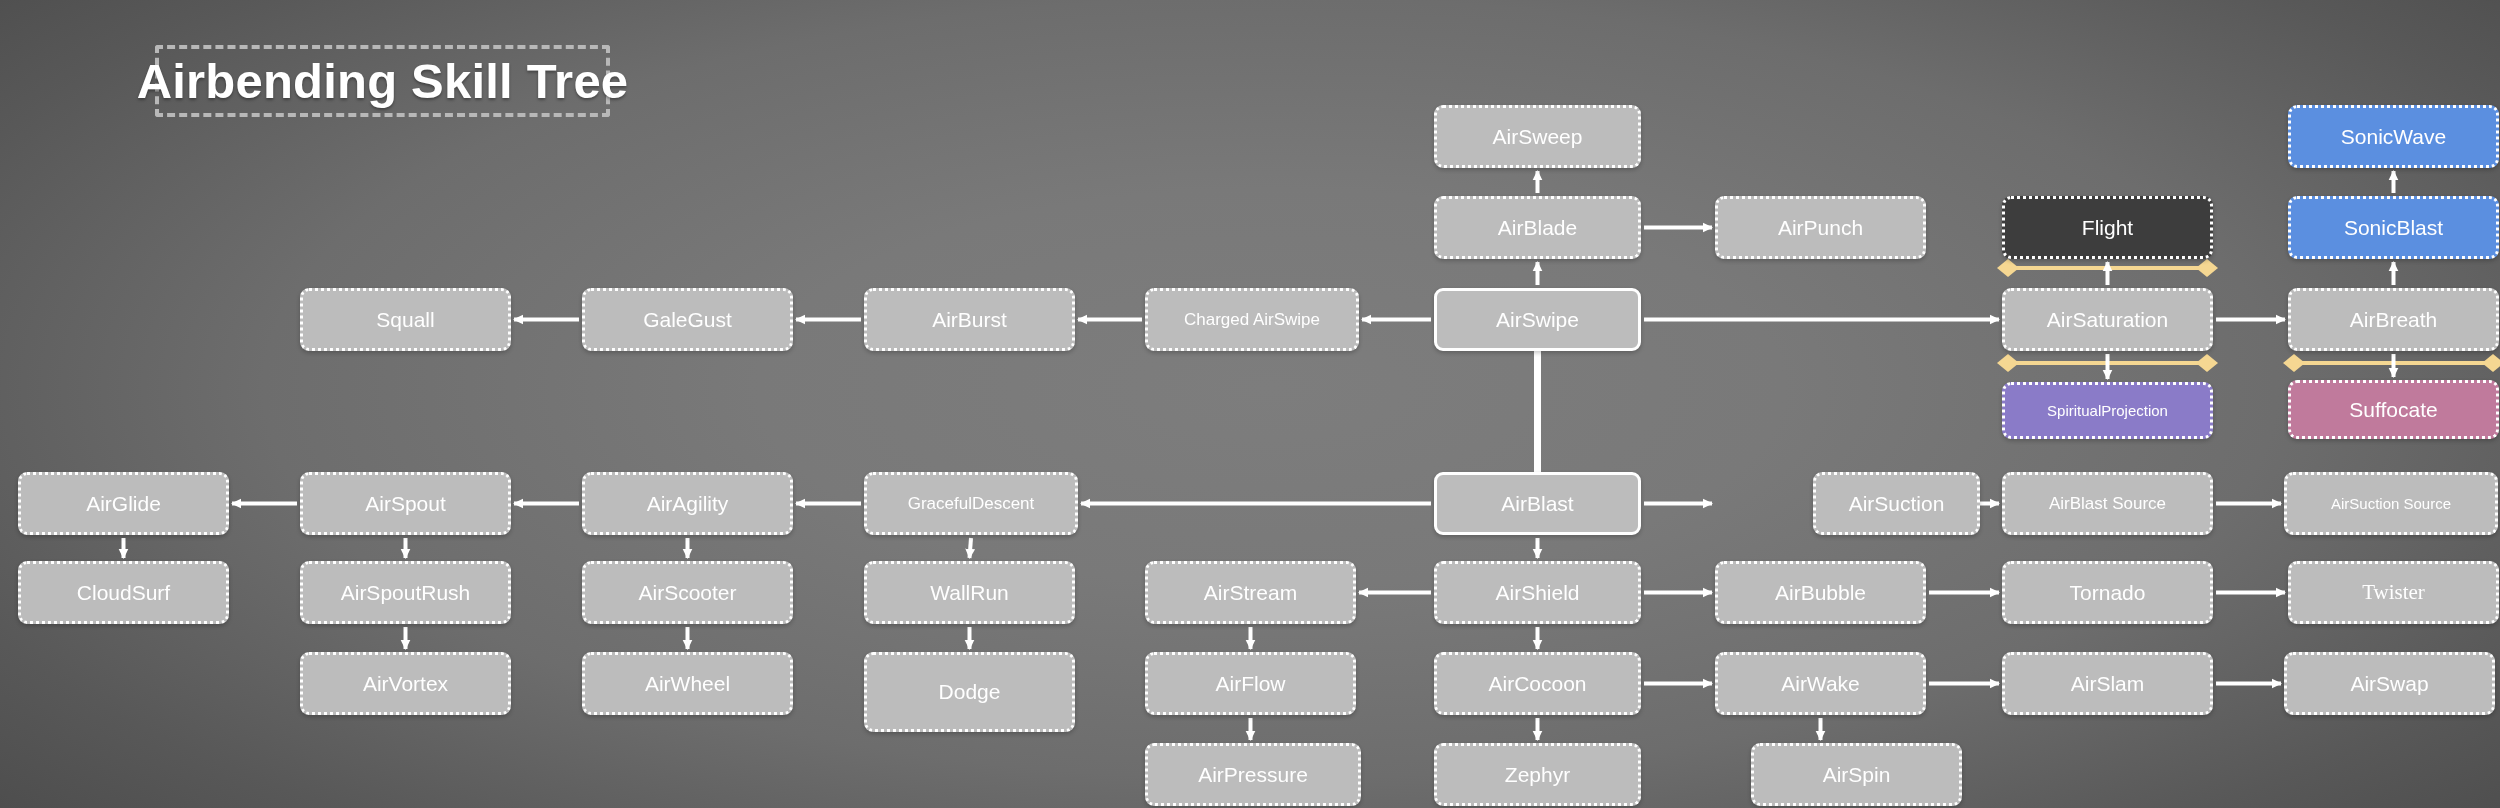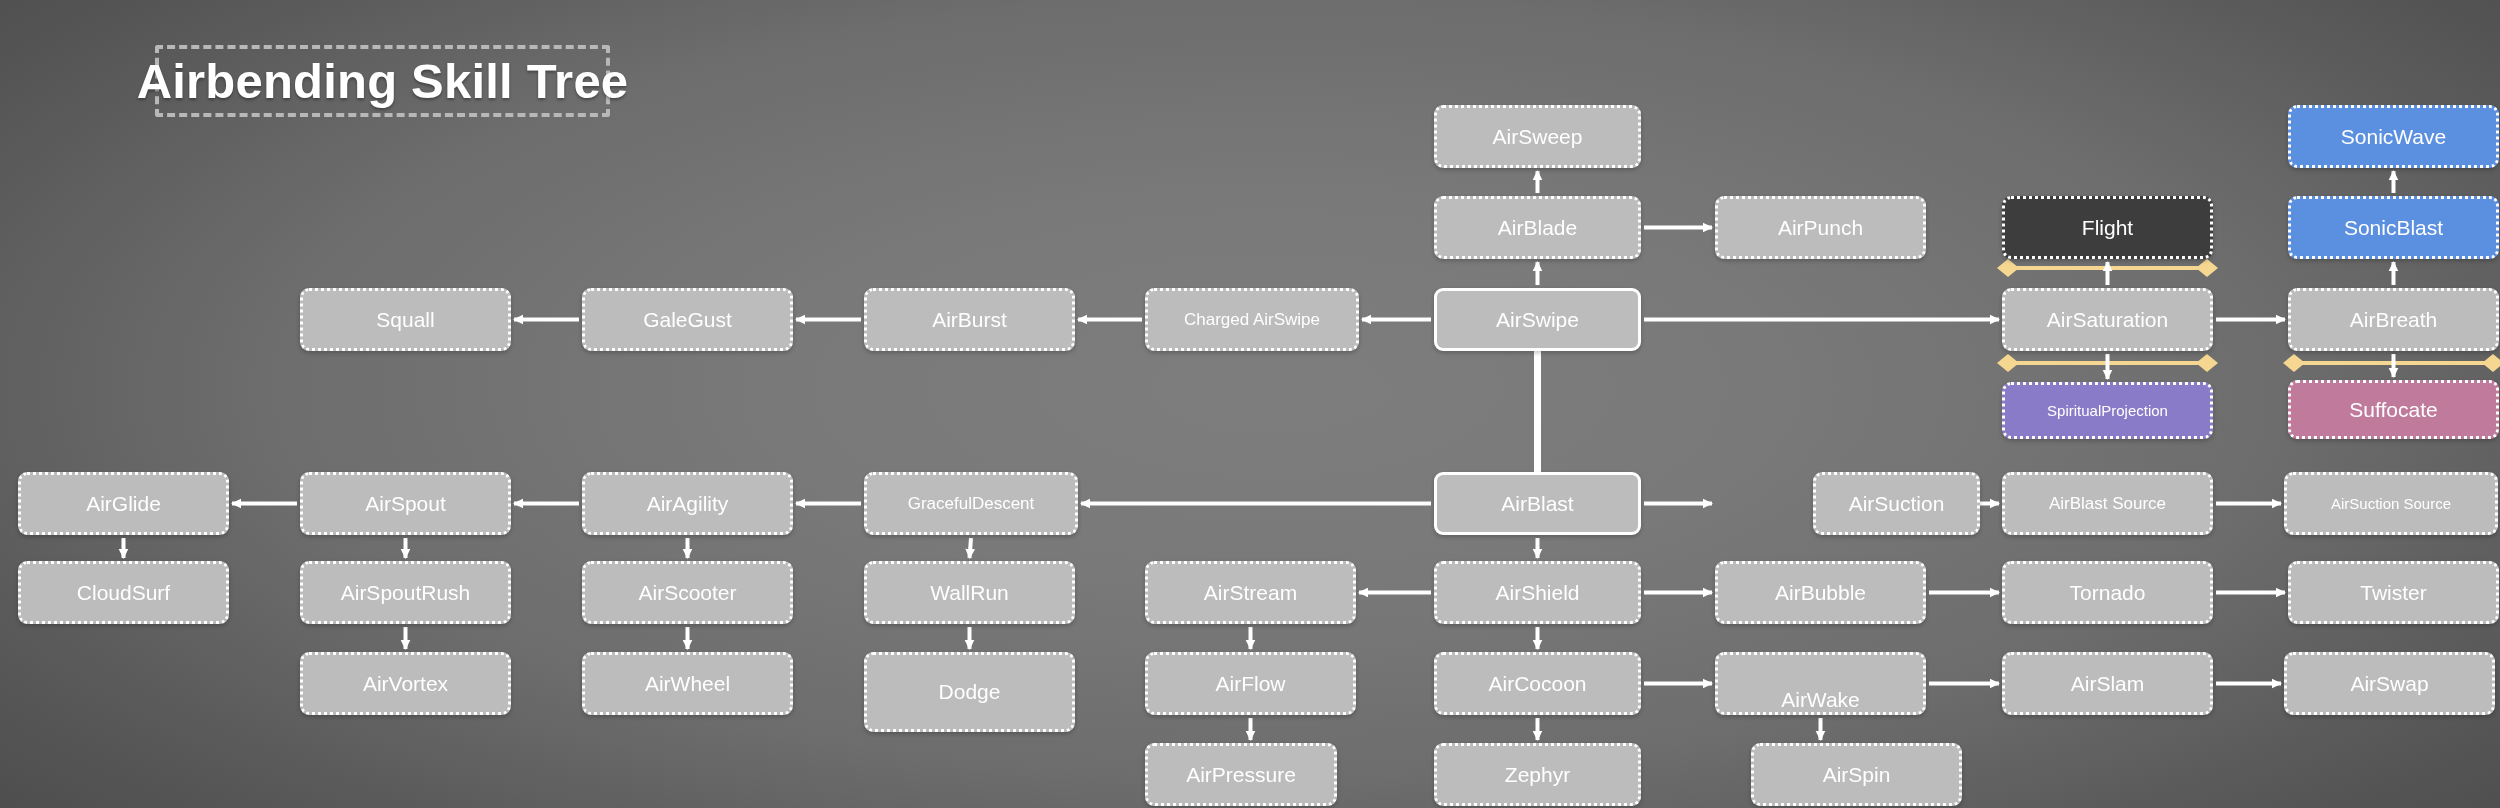--- a/index.html
+++ b/index.html
@@ -309,48 +309,48 @@
       </div>
       <div class="node" style="left: 1434px; top: 561px; width: 207px; height: 63px;">
         <span>AirShield</span>
       </div>
       <div class="node" style="left: 1715px; top: 561px; width: 211px; height: 63px;">
         <span>AirBubble</span>
       </div>
       <div class="node" style="left: 2002px; top: 561px; width: 211px; height: 63px;">
         <span>Tornado</span>
       </div>
-      <div class="node" style="left: 2288px; top: 561px; width: 211px; height: 63px;">
+      <div class="node" style="left: 2288px; top: 561px; width: 211px; height: 63px; font-family: Liberation Serif, serif;">
         <span>Twister</span>
       </div>
       <div class="node" style="left: 300px; top: 652px; width: 211px; height: 63px;">
         <span>AirVortex</span>
       </div>
       <div class="node" style="left: 582px; top: 652px; width: 211px; height: 63px;">
         <span>AirWheel</span>
       </div>
       <div class="node" style="left: 864px; top: 652px; width: 211px; height: 80px;">
         <span>Dodge</span>
       </div>
       <div class="node" style="left: 1145px; top: 652px; width: 211px; height: 63px;">
         <span>AirFlow</span>
       </div>
       <div class="node" style="left: 1434px; top: 652px; width: 207px; height: 63px;">
         <span>AirCocoon</span>
       </div>
-      <div class="node" style="left: 1715px; top: 652px; width: 211px; height: 63px; align-items: flex-end;">
+      <div class="node" style="left: 1715px; top: 652px; width: 211px; height: 63px;">
         <span>AirWake</span>
       </div>
       <div class="node" style="left: 2002px; top: 652px; width: 211px; height: 63px;">
         <span>AirSlam</span>
       </div>
       <div class="node" style="left: 2284px; top: 652px; width: 211px; height: 63px;">
         <span>AirSwap</span>
       </div>
-      <div class="node" style="left: 1145px; top: 743px; width: 192px; height: 63px;">
+      <div class="node" style="left: 1145px; top: 743px; width: 216px; height: 63px;">
         <span>AirPressure</span>
       </div>
       <div class="node" style="left: 1434px; top: 743px; width: 207px; height: 63px;">
         <span>Zephyr</span>
       </div>
       <div class="node" style="left: 1715px; top: 743px; width: 211px; height: 63px; margin-left: 36px;">
         <span>AirSpin</span>
       </div>
     </div>
 </div>

